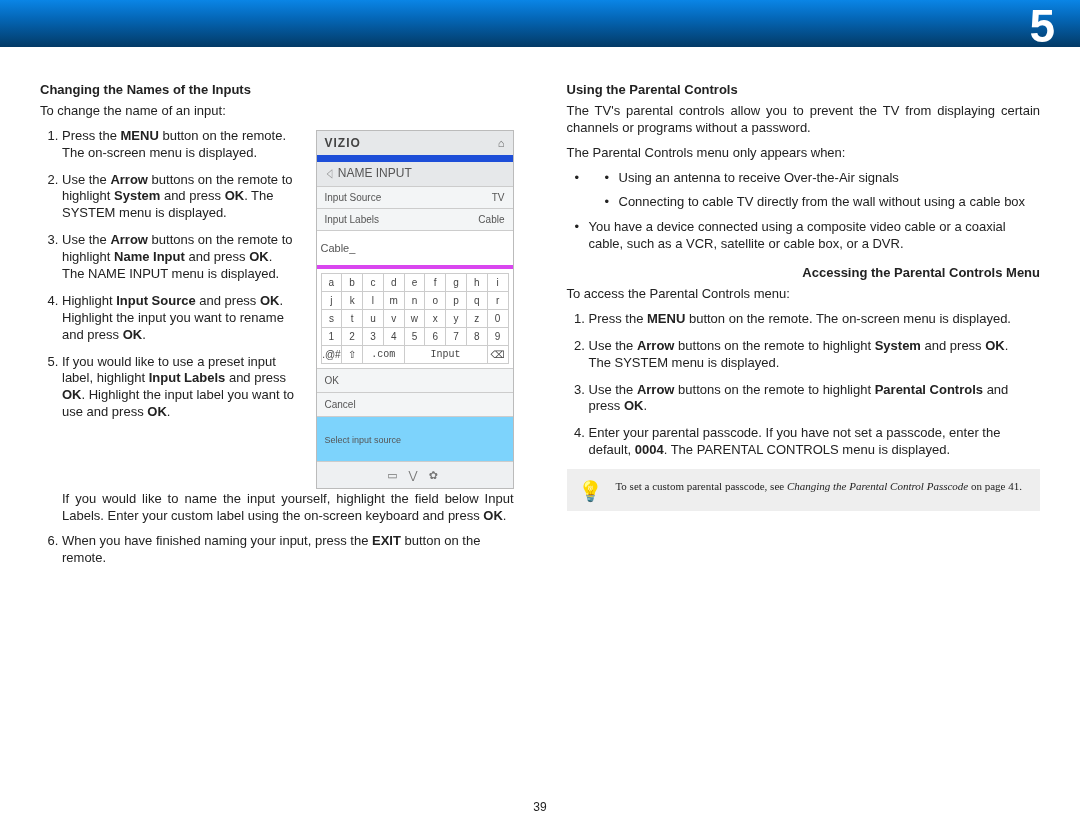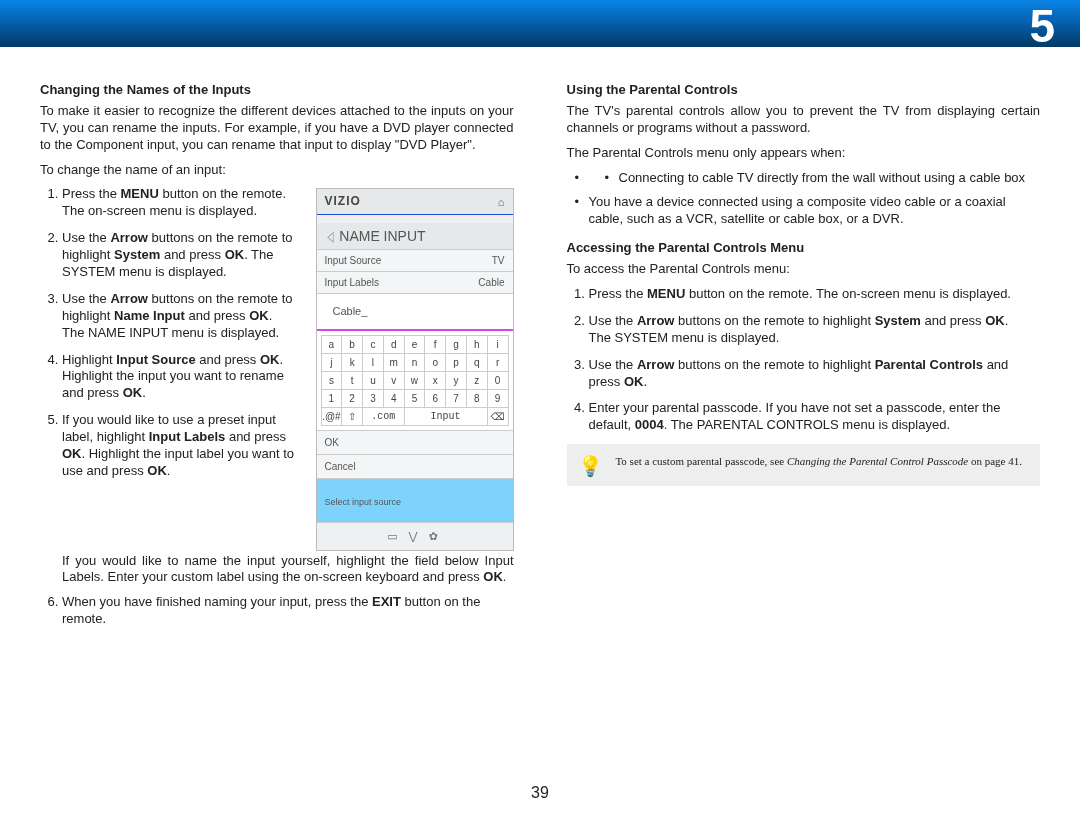--- a/index.html
+++ b/index.html
@@ -41,53 +41,52 @@
   ul > li { margin-bottom: 8px; position: relative; }
   ul > li::before { content: "•"; position: absolute; left: -14px; }
   ul ul { padding-left: 30px; margin-top:6px;}
   b { font-weight: bold; text-align: right; }
   .leftrow { display: flex; gap: 14px; align-items: flex-start; }
   .leftsteps { flex: 1; }
   .menuimg {
     width: 198px; border: 1px solid #bbb; background: #eef0f2;
     font-size: 10px; color: #555; margin-top:2px;
   }
-  .menu-hdr { display:flex; align-items:center; justify-content:space-between; padding:5px 8px 4px 8px; border-bottom:1px solid #1d4ed8; background:#e6e8ea;}
+  .menu-hdr { display:flex; align-items:center; justify-content:space-between; padding:5px 8px 4px 8px; border-bottom:7px solid #1d4ed8; background:#e6e8ea;}
   .menu-logo { font-weight:bold; letter-spacing:1px; font-size:12px; color:#444;}
   .menu-home { font-size:11px; color:#666;}
-  .menu-bc { padding:4px 8px; border-bottom:1px solid #ccc; background:#e6e8ea; font-size:14px;margin-top:8px;}
+  .menu-bc { padding:4px 8px; border-bottom:1px solid #ccc; background:#e6e8ea; font-size:12px;}
   .menu-bc span:first-child { display:inline-block; transform:scaleX(0.6); margin-right:4px; color:#888;}
   .menu-row { display:flex; justify-content:space-between; padding:4px 8px; border-bottom:1px solid #ccc; background:#f3f5f6;}
-  .menu-field { padding:10px 16px; background:#fff; border-bottom:2px solid #d946ef; font-size:11px;}
+  .menu-field { padding:10px 4px; background:#fff; border-bottom:4px solid #d946ef; font-size:11px;}
   .kbd { background:#fff; padding:4px; border-bottom:1px solid #ccc;}
   .kbd table { width:100%; border-collapse:collapse; }
   .kbd td { border:1px solid #ccc; text-align:center; padding:2px 0; font-size:10px; color:#444; width:11%;}
   .kbd td.sp { width:auto;font-family:Liberation Mono, monospace;}
   .menu-btn { padding:5px 8px; border-bottom:1px solid #ccc; background:#f3f5f6;}
   .menu-hint { padding:18px 8px 14px 8px; font-size:9px; background:#7dd3fc;}
   .menu-ftr { padding:6px 8px; background:#eef0f2; border-top:1px solid #ccc; text-align:center; font-size:11px; letter-spacing:4px; color:#777;}
   .tipbox { background:#eee; padding:10px 12px; display:flex; gap:12px; align-items:flex-start; margin-top:6px;}
   .tipicon { font-size:20px; line-height:1; color:#999; flex:none; margin-top:2px;}
   .tiptext { font-size:11px; line-height:1.35;font-family:Liberation Serif, serif;}
   .tiptext i { font-style: italic; }
-  .pagenum { position:absolute; bottom:30px; left:0; right:0; text-align:center; font-size:16px; }
+  .pagenum { position:absolute; bottom:18px; left:0; right:0; text-align:center; font-size:12px; }
   .narrow li { max-width: 290px; }
 </style>
 </head>
 <body>
 
 <div class="topband">
   <div class="topband-num">5</div>
 </div>
 
 <div class="page">
 
   <div class="col">
     <h4>Changing the Names of the Inputs</h4>
-    <p class="just">To make it easier to recognize the different devices attached to the inputs on your TV, you can rename the inputs. For example, if you have a DVD player connected to the Component input, you can rename that input to display "DVD Player".</p>
     <p>To change the name of an input:</p>
 
     <div class="leftrow">
       <div class="leftsteps">
         <ol class="narrow">
           <li><span>Press the </span><b>MENU</b><span> button on the remote. The on-screen menu is displayed.</span></li>
           <li><span>Use the </span><b>Arrow</b><span> buttons on the remote to highlight </span><b>System</b><span> and press </span><b>OK</b><span>. The SYSTEM menu is displayed.</span></li>
           <li><span>Use the </span><b>Arrow</b><span> buttons on the remote to highlight </span><b>Name Input</b><span> and press </span><b>OK</b><span>. The NAME INPUT menu is displayed.</span></li>
           <li><span>Highlight </span><b>Input Source</b><span> and press </span><b>OK</b><span>. Highlight the input you want to rename and press </span><b>OK</b><span>.</span></li>
           <li><span>If you would like to use a preset input label, highlight </span><b>Input Labels</b><span> and press </span><b>OK</b><span>. Highlight the input label you want to use and press </span><b>OK</b><span>.</span></li>
@@ -180,27 +179,28 @@
     </ol>
   </div>
 
   <div class="col">
     <h4>Using the Parental Controls</h4>
     <p class="just">The TV's parental controls allow you to prevent the TV from displaying certain channels or programs without a password.</p>
     <p>The Parental Controls menu only appears when:</p>
     <ul>
       <li>
         <ul>
+          <li>Using an antenna to receive Over-the-Air signals</li>
           <li>Connecting to cable TV directly from the wall without using a cable box</li>
         </ul>
       </li>
       <li>You have a device connected using a composite video cable or a coaxial cable, such as a VCR, satellite or cable box, or a DVR.</li>
     </ul>
 
-    <h4 style="margin-top:12px;">Accessing the Parental Controls Menu</h4>
+    <h4 style="margin-top:12px;text-align:right;">Accessing the Parental Controls Menu</h4>
     <p>To access the Parental Controls menu:</p>
     <ol>
       <li><span>Press the </span><b>MENU</b><span> button on the remote. The on-screen menu is displayed.</span></li>
       <li><span>Use the </span><b>Arrow</b><span> buttons on the remote to highlight </span><b>System</b><span> and press </span><b>OK</b><span>. The SYSTEM menu is displayed.</span></li>
       <li><span>Use the </span><b>Arrow</b><span> buttons on the remote to highlight </span><b>Parental Controls</b><span> and press </span><b>OK</b><span>.</span></li>
       <li><span>Enter your parental passcode. If you have not set a passcode, enter the default, </span><b>0004</b><span>. The PARENTAL CONTROLS menu is displayed.</span></li>
     </ol>
 
     <div class="tipbox">
       <div class="tipicon">💡</div>

